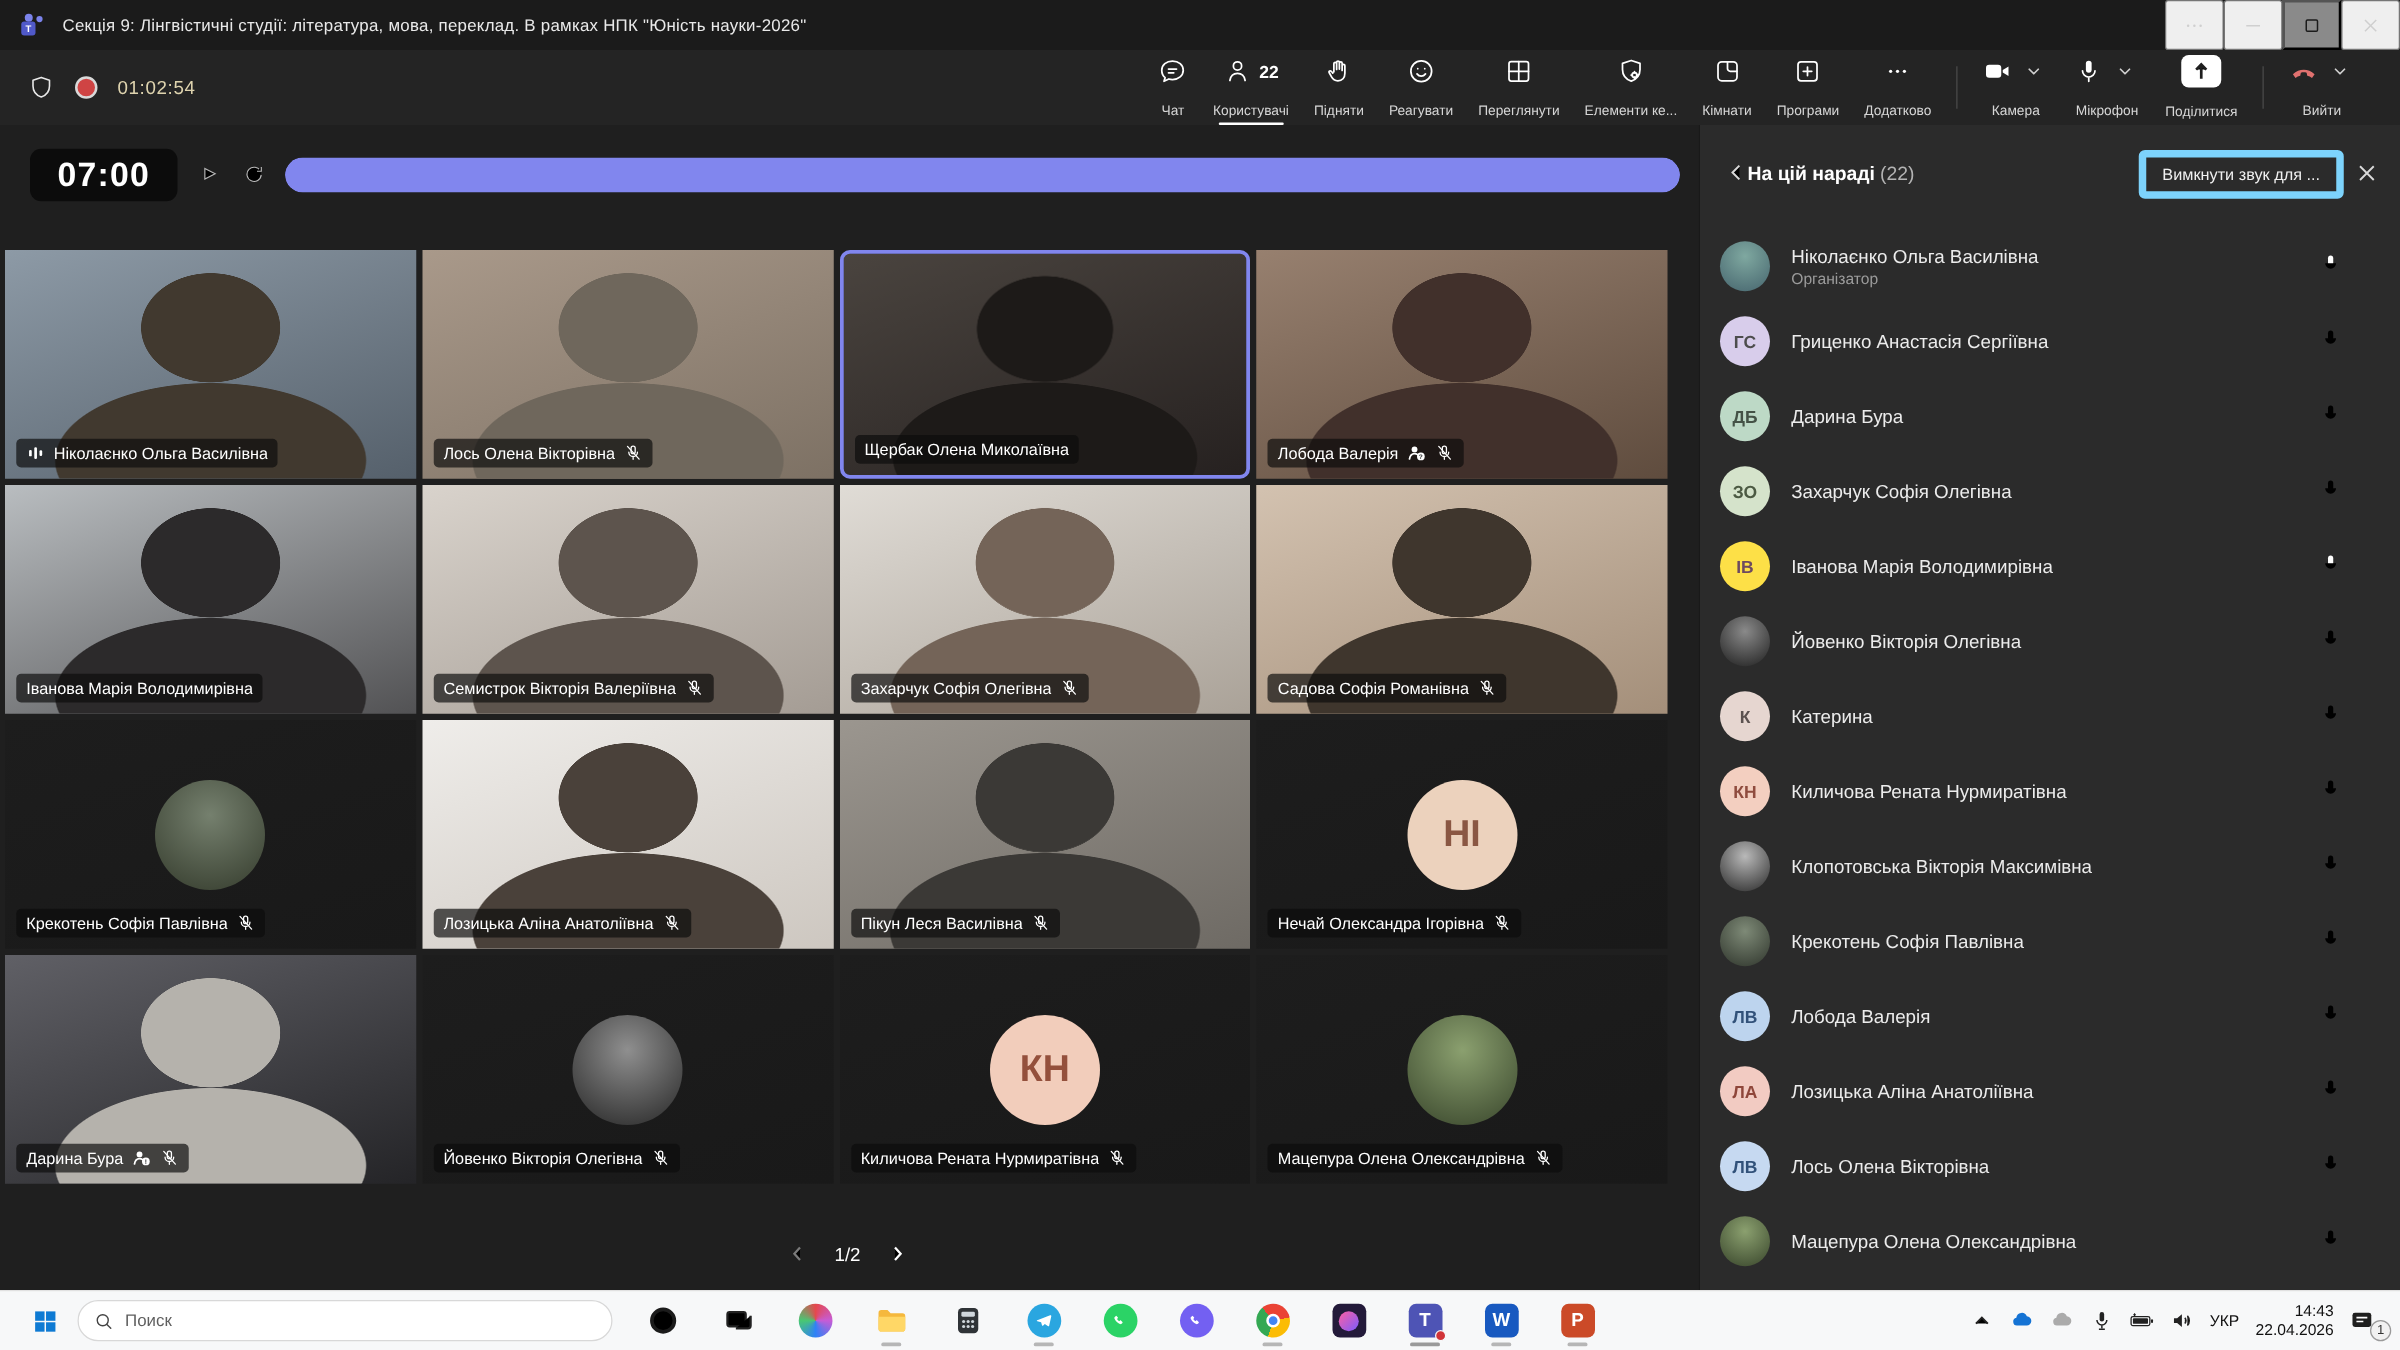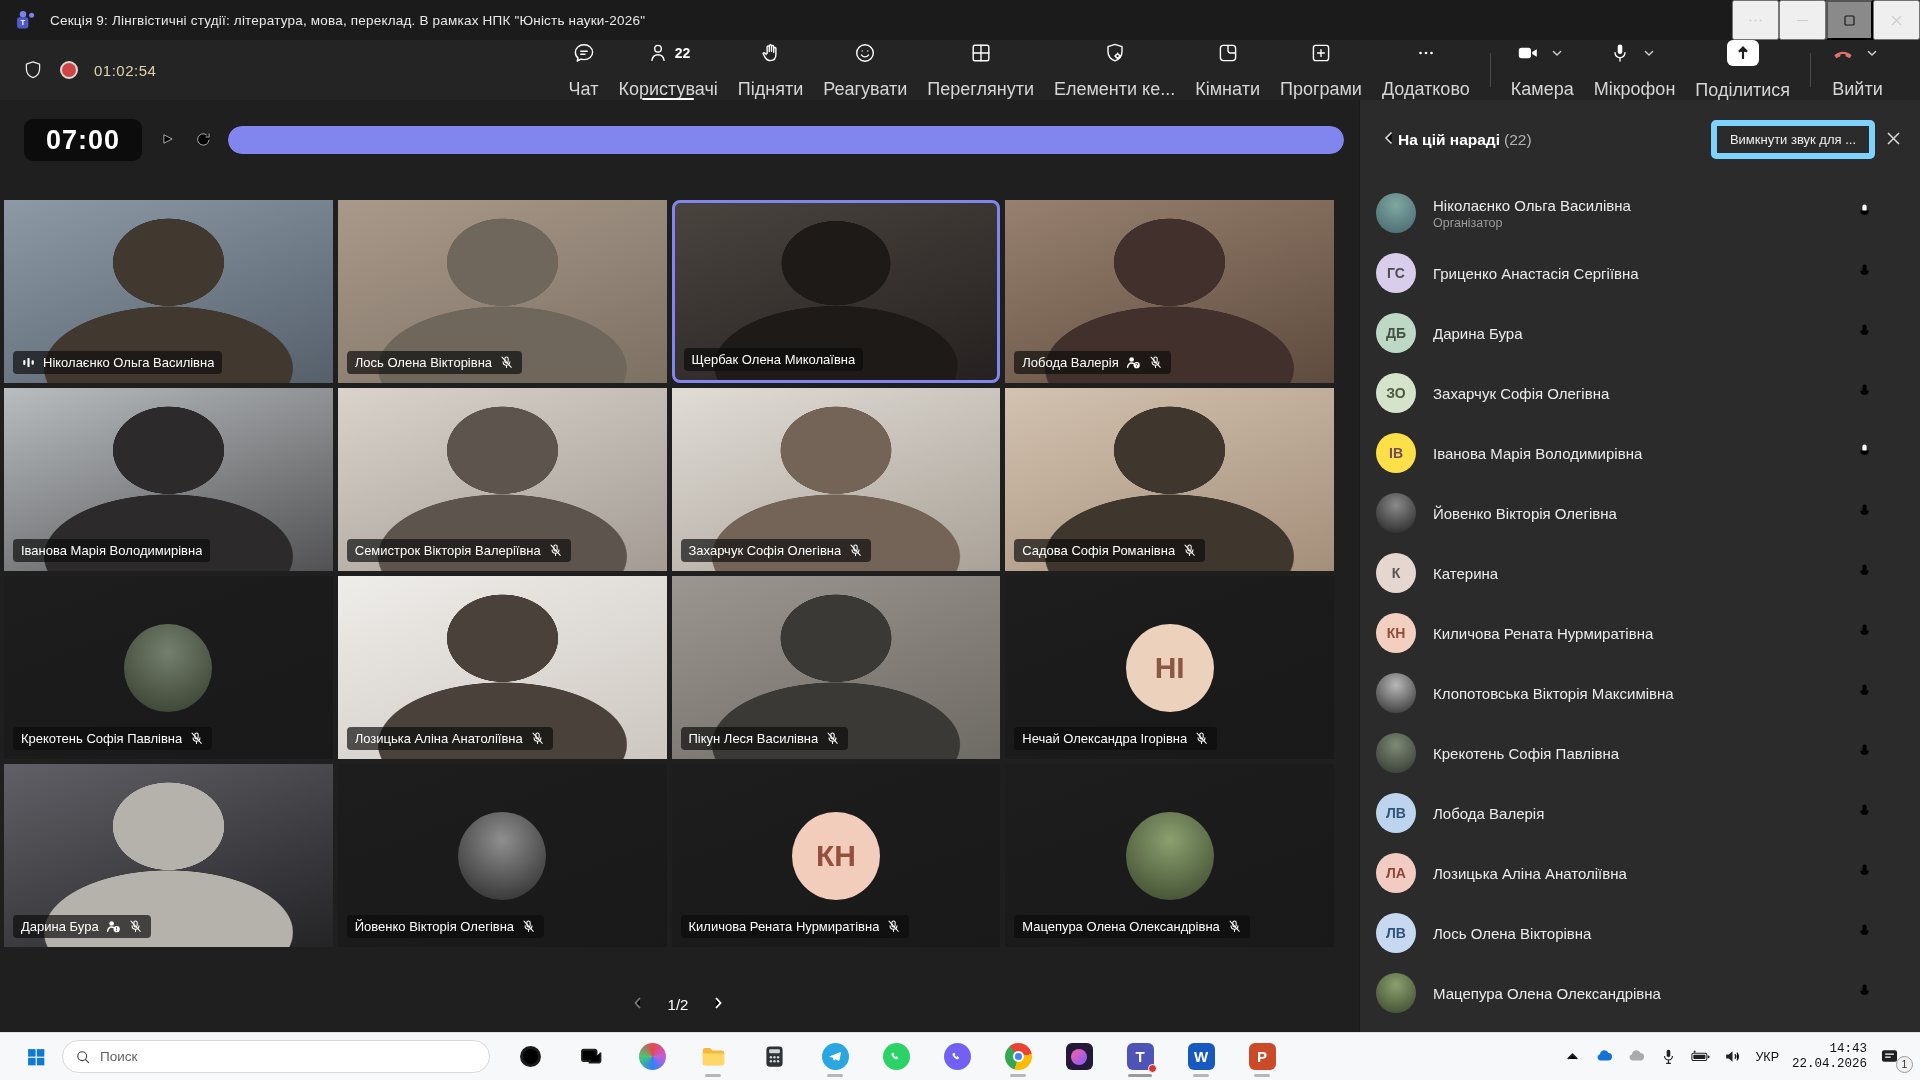--- a/index.html
+++ b/index.html
@@ -24,21 +24,21 @@
     display:flex; align-items:center; }
   .rec-group { display:flex; align-items:center; gap:16px; margin-left:22px; }
   .rec-group .shield svg { width:22px; height:22px; stroke:#e8e8e8; }
   .recdot { width:18px; height:18px; border-radius:50%; border:2px solid #d9d9d9; background:#cf4444; }
   .rectime { color:#ded3ae; font-size:15px; letter-spacing:.5px; }
   .tb-main { margin-left:auto; display:flex; align-items:center; }
   .tb-item { background:none; border:none; color:#d9d9d9; display:flex; flex-direction:column;
     align-items:center; justify-content:center; gap:14px; padding:4px 10px; height:58px; position:relative; cursor:pointer; }
   .tb-item .irow { display:flex; align-items:center; gap:5px; height:26px; }
   .tb-item .irow svg { width:24px; height:24px; }
-  .tb-item .lbl { font-size:18px; color:#d6d6d6; white-space:nowrap; }
+  .tb-item .lbl { font-size:11px; color:#d6d6d6; white-space:nowrap; }
   .tb-item .cnt { color:#fff; font-size:14px; font-weight:bold; }
   .tb-item.active::after { content:""; position:absolute; left:50%; transform:translateX(-50%);
     bottom:-1px; width:52px; height:2px; background:#fff; border-radius:2px; }
   .tb-sep { width:1px; height:34px; background:#4a4a4a; margin:0 10px; }
   .chev svg { width:18px; height:18px; }
   .share-pill { width:32px; height:26px; background:#fff; border-radius:6px; display:flex;
     align-items:center; justify-content:center; }
   .share-pill svg { width:16px; height:16px; stroke:#1f1f1f; stroke-width:1.8; }
   .tb-right-pad { width:26px; }
 
@@ -116,21 +116,21 @@
     width:16px; height:3px; border-radius:2px; background:#b6b6b6; }
   .app.activeapp::after { width:24px; background:#9a9a9a; }
   .glyph { border-radius:6px; display:flex; align-items:center; justify-content:center;
     color:#fff; font-weight:bold; font-size:15px; }
   .dotbadge { position:absolute; right:3px; bottom:6px; width:9px; height:9px; border-radius:50%;
     background:#d13438; border:1.5px solid #f7f8f9; }
   .tray { margin-left:auto; display:flex; align-items:center; gap:13px; padding-right:14px; }
   .tray .ti { background:none; border:none; cursor:pointer; display:flex; align-items:center; }
   .tray svg { width:19px; height:19px; }
   .lang { font-size:12.5px; color:#111; cursor:pointer; }
-  .clock { text-align:right; font-size:12.5px; color:#111; line-height:15px; cursor:pointer;font-family:Liberation Mono, monospace; }
+  .clock { text-align:right; font-size:12.5px; color:#111; line-height:15px; cursor:pointer; }
   .notif { position:relative; width:26px; height:24px; display:flex; align-items:center; }
   .nbadge { position:absolute; right:-7px; bottom:-4px; width:17px; height:17px; border-radius:50%;
     background:#f1f1f1; border:1px solid #9a9a9a; color:#333; font-size:10.5px; display:flex;
     align-items:center; justify-content:center; }
 </style>
 </head>
 <body>
 
 <div class="titlebar">
   <span class="icn logo">

